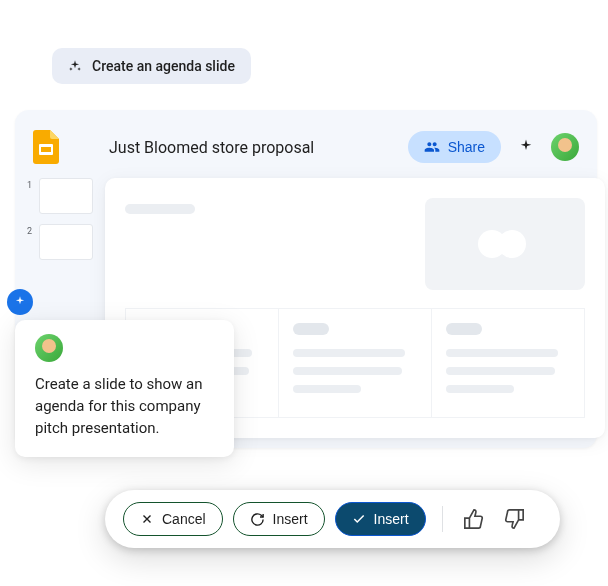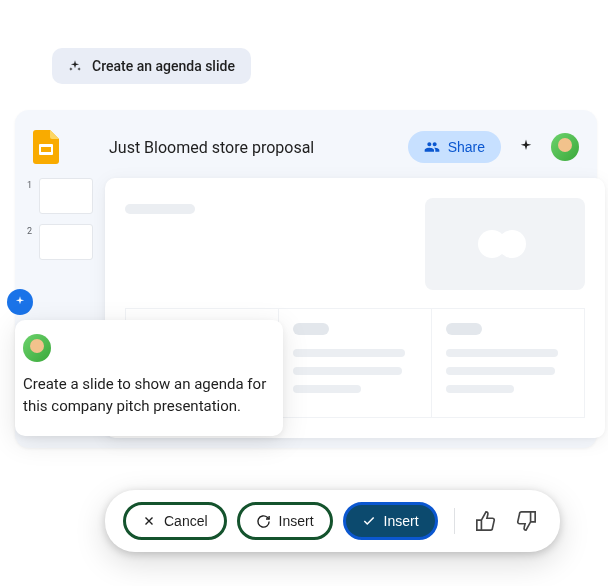--- a/index.html
+++ b/index.html
@@ -190,25 +190,25 @@
       align-items: center;
       justify-content: center;
     }
     .ai-badge svg { width: 14px; height: 14px; }
 
     
     .prompt-card {
       position: absolute;
       left: 15px;
       top: 320px;
-      width: 268px;
+      width: 219px;
       background: #fff;
       border-radius: 10px;
       box-shadow: 0 6px 28px rgba(0,0,0,0.10), 0 2px 6px rgba(0,0,0,0.06);
-      padding: 14px 16px 18px 8px;
+      padding: 14px 16px 18px 20px;
     }
     .prompt-avatar {
       width: 28px;
       height: 28px;
       border-radius: 50%;
       background: linear-gradient(135deg, #6dd36d 0%, #3aa83a 100%);
       margin-bottom: 12px;
       position: relative;
     }
     .prompt-avatar::after {
@@ -233,21 +233,21 @@
       width: 455px;
       background: #fff;
       border-radius: 30px;
       box-shadow: 0 10px 32px rgba(0,0,0,0.15), 0 2px 8px rgba(0,0,0,0.18);
       padding: 12px 18px;
       display: flex;
       align-items: center;
       gap: 10px;
     }
     .pill-btn {
-      border: 3px solid #14532d;
+      border: 1px solid #14532d;
       background: #fff;
       border-radius: 20px;
       padding: 8px 16px;
       display: inline-flex;
       align-items: center;
       gap: 8px;
       font-size: 14px;
       color: #1f1f1f;
       font-weight: 500;
       cursor: pointer;

